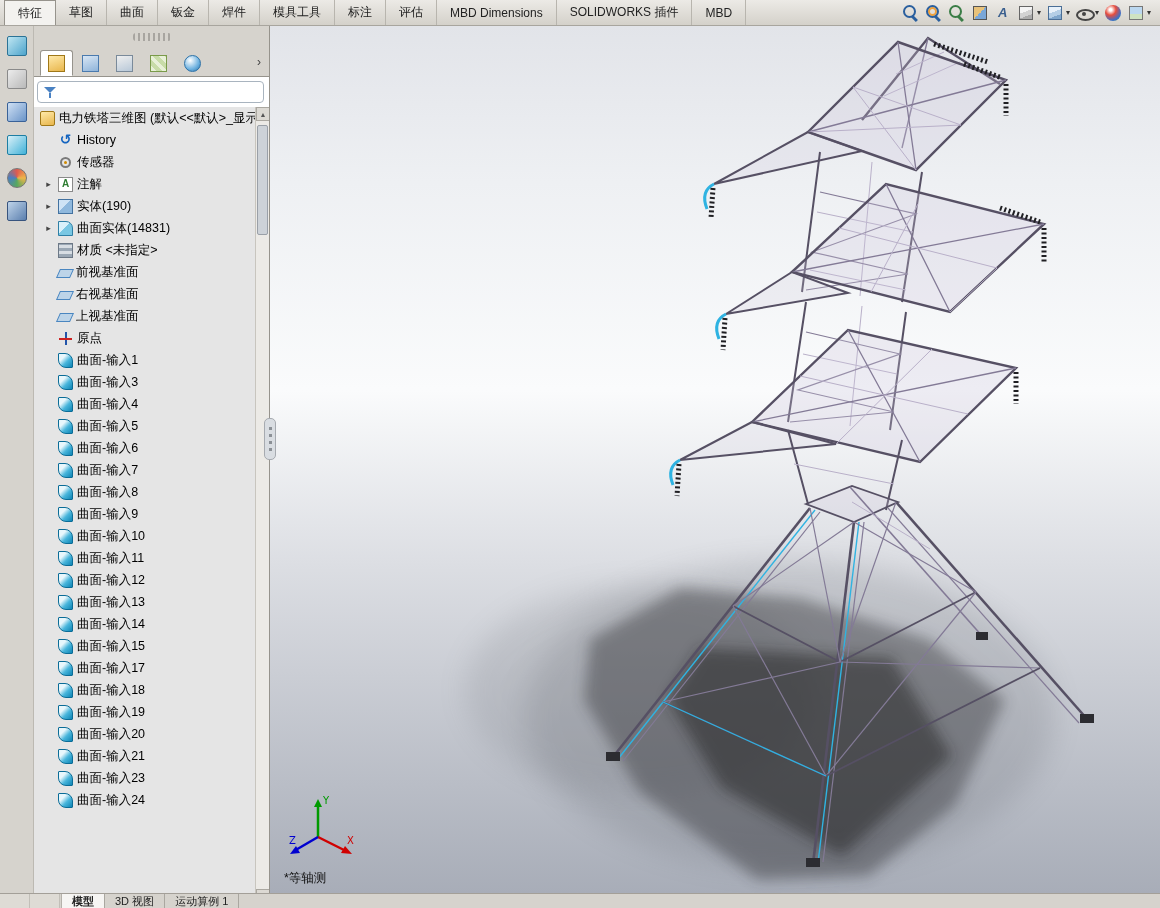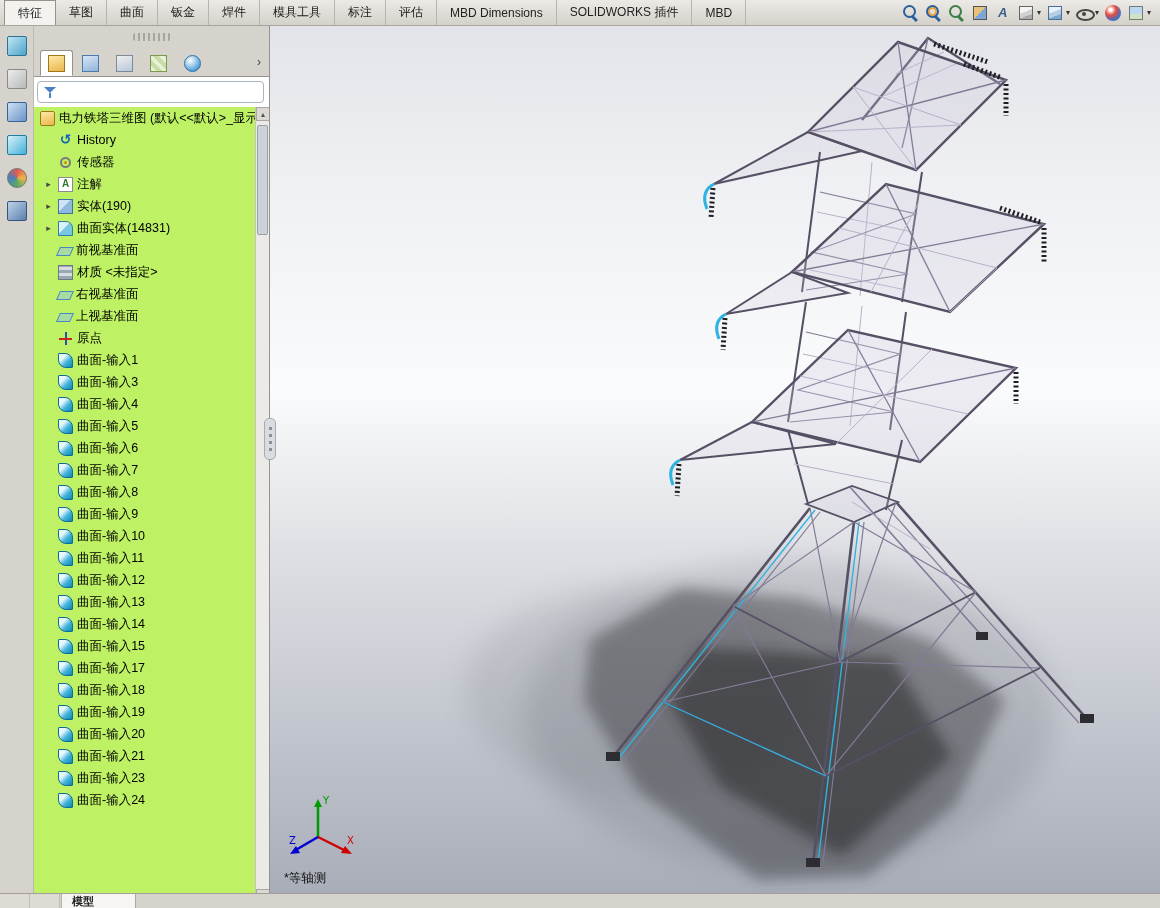--- a/index.html
+++ b/index.html
@@ -78,21 +78,21 @@
   .filter-row { position:absolute; left:3px; top:3px; right:5px; height:24px; display:flex; align-items:center; }
   .filter-box { flex:1; display:flex; align-items:center; gap:5px; border:1px solid #a9b4bf;
     border-radius:4px; background:#fff; height:22px; padding:0 5px; }
   .funnel { width:14px; height:14px; position:relative; flex:none; }
   .funnel::before { content:""; position:absolute; top:2px; left:1px; border-left:6px solid transparent;
     border-right:6px solid transparent; border-top:6px solid #4a82c3; }
   .funnel::after { content:""; position:absolute; top:8px; left:6px; width:2px; height:5px; background:#4a82c3; }
   .filter-input { flex:1; border:none; outline:none; height:18px; font-size:12px;
     font-family:"Liberation Sans","DejaVu Sans",sans-serif; }
 
-  .tree { position:absolute; left:0; top:30px; width:252px; bottom:0; overflow:hidden; background:#bef264; }
+  .tree { position:absolute; left:0; top:30px; width:252px; bottom:0; overflow:hidden; background:#e5e5e5; }
   .trow { display:flex; align-items:center; height:22px; gap:4px; padding-left:24px; white-space:nowrap; cursor:default; }
   .trow.root { padding-left:6px; }
   .tlabel { font-size:12.5px; color:#000; overflow:hidden; text-overflow:clip; }
   .earrow { width:11px; text-align:center; font-size:9px; color:#444; visibility:hidden; flex:none; margin-left:-15px; }
   .earrow.show { visibility:visible; cursor:pointer; }
   .tico { width:15px; height:15px; display:inline-block; position:relative; flex:none; }
   .t-root { background:linear-gradient(160deg,#ffe9a8,#e8b64c); border:1px solid #a07818; border-radius:2px; }
   .t-history::before { content:"\21ba"; position:absolute; left:0; top:-2px; width:15px; text-align:center;
     color:#1565c0; font-size:14px; font-weight:bold; }
   .t-sensor::before { content:""; position:absolute; inset:2px; border:2px solid #7a7a7a; border-radius:50%; }
@@ -255,27 +255,27 @@
             <span class="tico t-solids"></span>
             <span class="tlabel">实体(190)</span>
           </div>
           <div class="trow">
             <span class="earrow show">▸</span>
             <span class="tico t-surfbodies"></span>
             <span class="tlabel">曲面实体(14831)</span>
           </div>
           <div class="trow">
             <span class="earrow">▸</span>
+            <span class="tico t-material"></span>
+            <span class="tlabel">材质 &lt;未指定&gt;</span>
+          </div>
+          <div class="trow">
+            <span class="earrow">▸</span>
             <span class="tico t-plane"></span>
             <span class="tlabel">前视基准面</span>
-          </div>
-          <div class="trow">
-            <span class="earrow">▸</span>
-            <span class="tico t-material"></span>
-            <span class="tlabel">材质 &lt;未指定&gt;</span>
           </div>
           <div class="trow">
             <span class="earrow">▸</span>
             <span class="tico t-plane"></span>
             <span class="tlabel">右视基准面</span>
           </div>
           <div class="trow">
             <span class="earrow">▸</span>
             <span class="tico t-plane"></span>
             <span class="tlabel">上视基准面</span>
@@ -505,20 +505,20 @@
 
   <div class="splitter-grip">
       <span class="dots"></span>
     </div>
 
   <div class="statusbar">
     <div class="sb-stubs">
       <div class="sb-stub"></div>
       <div class="sb-stub"></div>
     </div>
-    <div class="sb-tabs" style="display:flex;flex-direction:column;">
+    <div class="sb-tabs" style="display:flex;">
         <div class="sbtab active">模型</div>
         <div class="sbtab">3D 视图</div>
         <div class="sbtab">运动算例 1</div>
       </div>
   </div>
 
 </div>
 
 </body></html>

